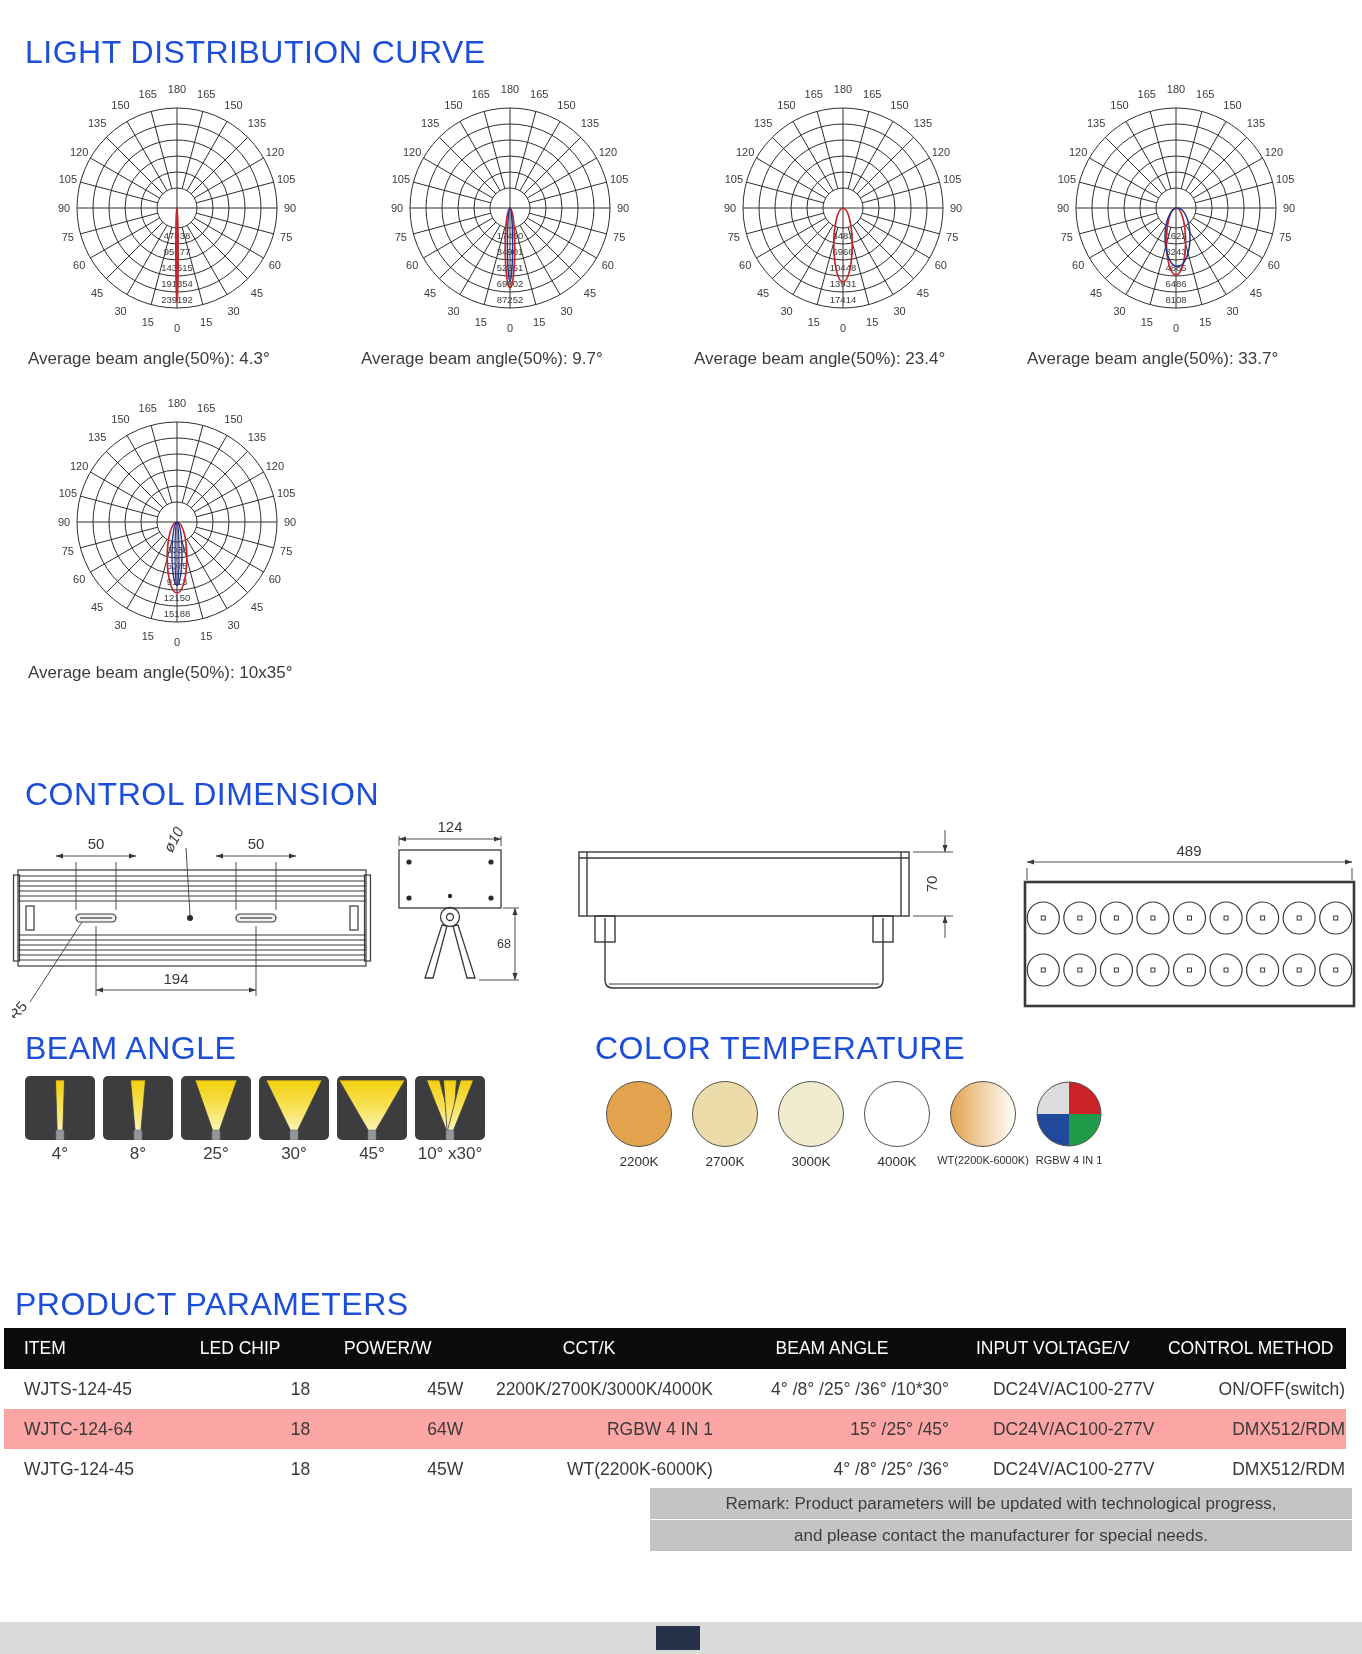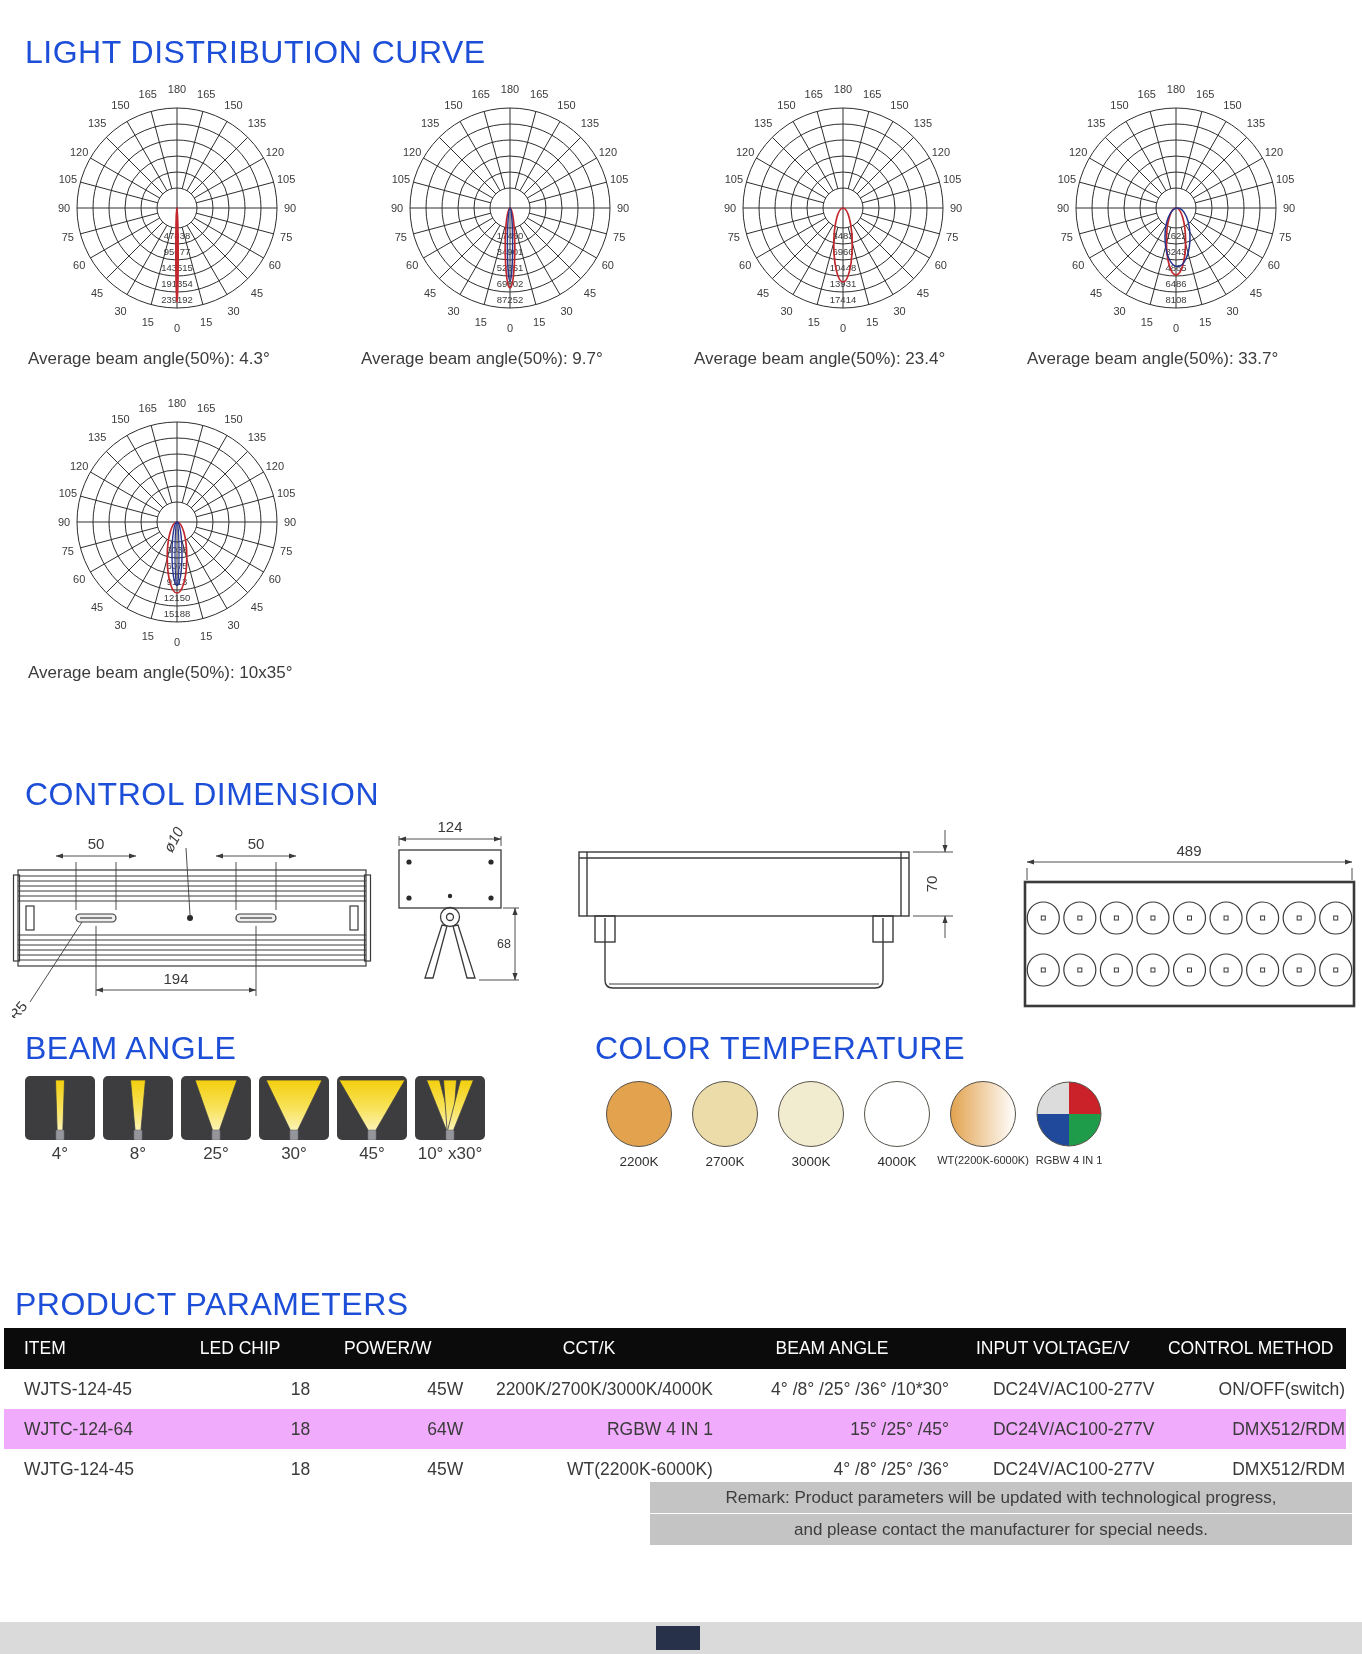--- a/index.html
+++ b/index.html
@@ -24,23 +24,23 @@
   #color-circles{position:absolute;left:596px;top:1080px;display:flex;}
   .ct-item{width:86px;display:flex;flex-direction:column;align-items:center;}
   .ct-label{font-size:13.5px;color:#2f2f2f;margin-top:6px;white-space:nowrap;}
   .ct-label.small{font-size:11px;}
   
   #param-table{position:absolute;left:4px;top:1328px;width:1342px;border-collapse:collapse;table-layout:fixed;}
   #param-table th{background:#0b0b0b;color:#ffffff;font-weight:400;font-size:17.5px;height:39px;text-align:center;}
   #param-table th:first-child{text-align:left;padding-left:20px;}
   #param-table td{font-size:17.5px;color:#3a3a3a;height:38px;text-align:right;}
   #param-table td:first-child{text-align:left;padding-left:20px;}
-  #param-table tr.alt{background:#f0abfc;}
+  #param-table tr.alt{background:#fca5a5;}
   .remark-bar{position:absolute;left:650px;width:702px;height:31px;background:#c4c4c4;
-              display:flex;align-items:center;justify-content:center;font-size:17px;color:#3d3d3d;white-space:nowrap;}
+              display:flex;align-items:center;justify-content:center;font-size:17px;color:#3d3d3d;white-space:nowrap;margin-top:6px;}
   #footer-strip{position:absolute;left:0;top:1622px;width:1362px;height:32px;background:#dadada;}
   #footer-mark{position:absolute;left:656px;top:1626px;width:44px;height:24px;background:#27324a;}
 </style>
 </head>
 <body>
 
 <div class="page">
 
   <div class="section-title" style="left:25px;top:34px;">LIGHT DISTRIBUTION CURVE</div>
   <div class="charts-row" style="left:10px;top:76px;width:1342px;">

